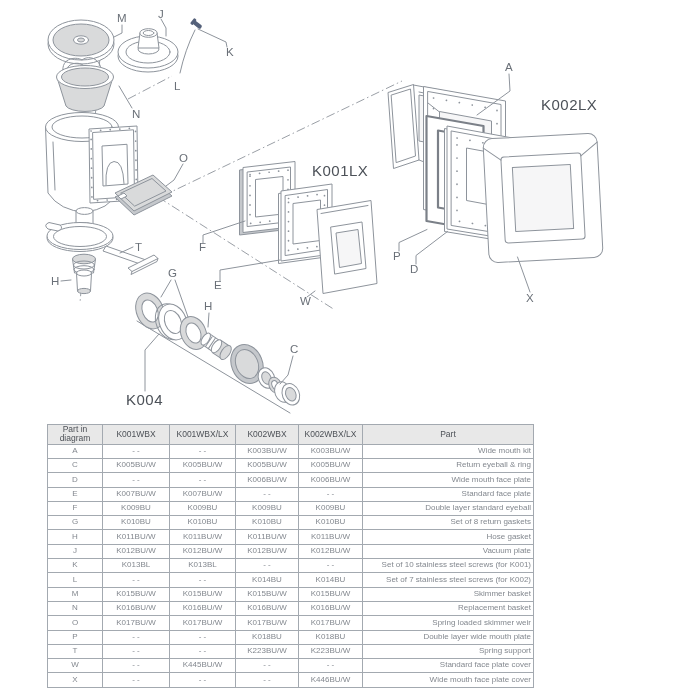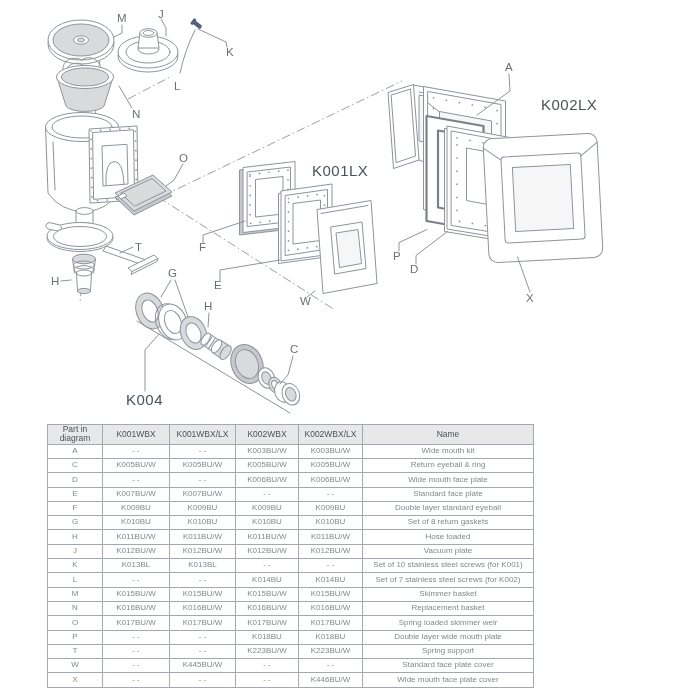--- a/index.html
+++ b/index.html
@@ -24,21 +24,21 @@
   .scr{fill:var(--screw);stroke:none;}
   .lbl{font:11.5px "Liberation Sans",sans-serif;fill:var(--label);}
   .ttl{font:15px "Liberation Sans",sans-serif;fill:var(--title);letter-spacing:.5px;}
   
   #parts-table{position:absolute;left:47px;top:424px;border-collapse:collapse;
     table-layout:fixed;width:486px;font-size:8px;color:var(--tbl-fg);}
   #parts-table th,#parts-table td{border:1px solid var(--tbl-border);text-align:center;
     padding:0 2px;height:14.3px;line-height:1.1;box-sizing:border-box;overflow:hidden;white-space:nowrap;}
   #parts-table th{background:var(--tbl-head-bg);color:var(--tbl-head-fg);font-weight:normal;
     font-size:8.5px;height:14px;white-space:normal;}
-  #parts-table td:last-child{text-align:center;}
+  #parts-table td:last-child{text-align:right;}
 </style>
 </head>
 <body>
 
 <svg id="diagram" width="700" height="420" viewBox="0 0 700 420">
 
   <g>
     <path class="dd" d="M100,57 L80,303"></path>
     <path class="dd" d="M128,99 L172,76"></path>
     <path class="dd" d="M148,203 L402,81"></path>
@@ -271,21 +271,21 @@
       <col style="width:64px">
       <col style="width:171px">
   </colgroup>
   <thead>
     <tr>
         <th>Part in diagram</th>
         <th>K001WBX</th>
         <th>K001WBX/LX</th>
         <th>K002WBX</th>
         <th>K002WBX/LX</th>
-        <th>Name</th>
+        <th>Part</th>
       </tr>
   </thead>
   <tbody>
       <tr>
         <td>A</td>
         <td>- -</td>
         <td>- -</td>
         <td>K003BU/W</td>
         <td>K003BU/W</td>
         <td>Wide mouth kit</td>
@@ -329,21 +329,21 @@
         <td>K010BU</td>
         <td>K010BU</td>
         <td>Set of 8 return gaskets</td>
       </tr>
       <tr>
         <td>H</td>
         <td>K011BU/W</td>
         <td>K011BU/W</td>
         <td>K011BU/W</td>
         <td>K011BU/W</td>
-        <td>Hose loaded</td>
+        <td>Hose gasket</td>
       </tr>
       <tr>
         <td>J</td>
         <td>K012BU/W</td>
         <td>K012BU/W</td>
         <td>K012BU/W</td>
         <td>K012BU/W</td>
         <td>Vacuum plate</td>
       </tr>
       <tr>

